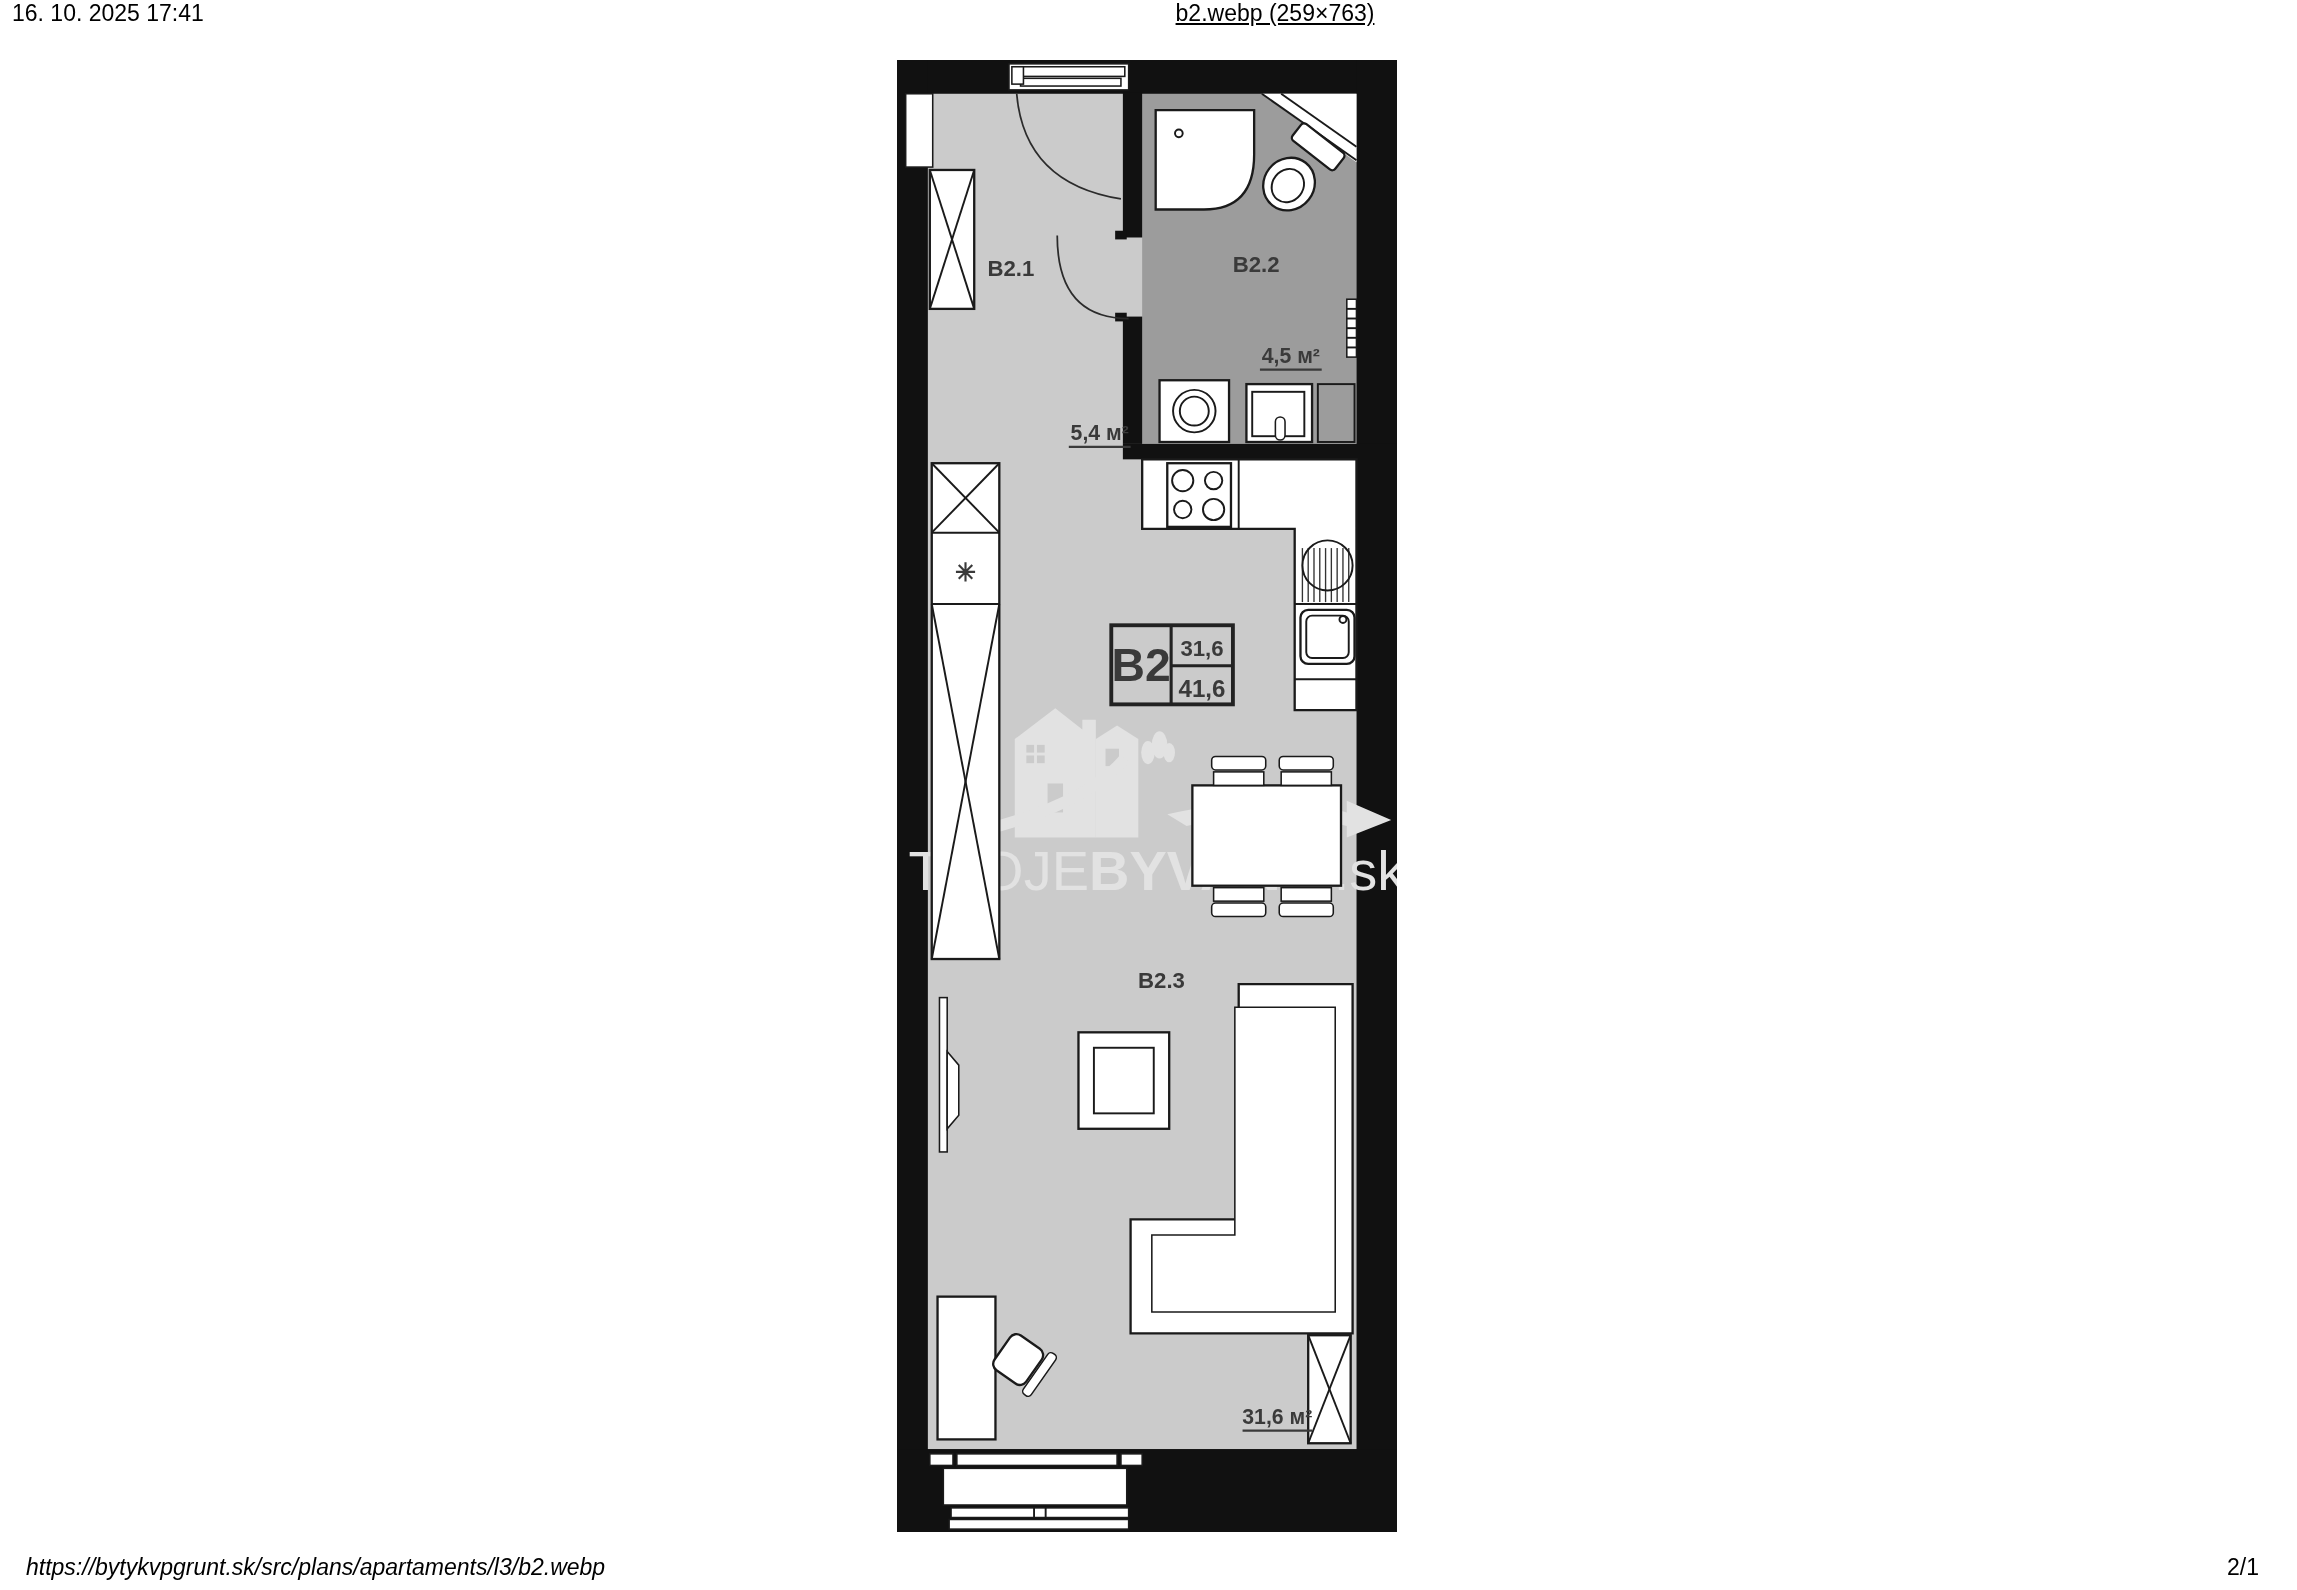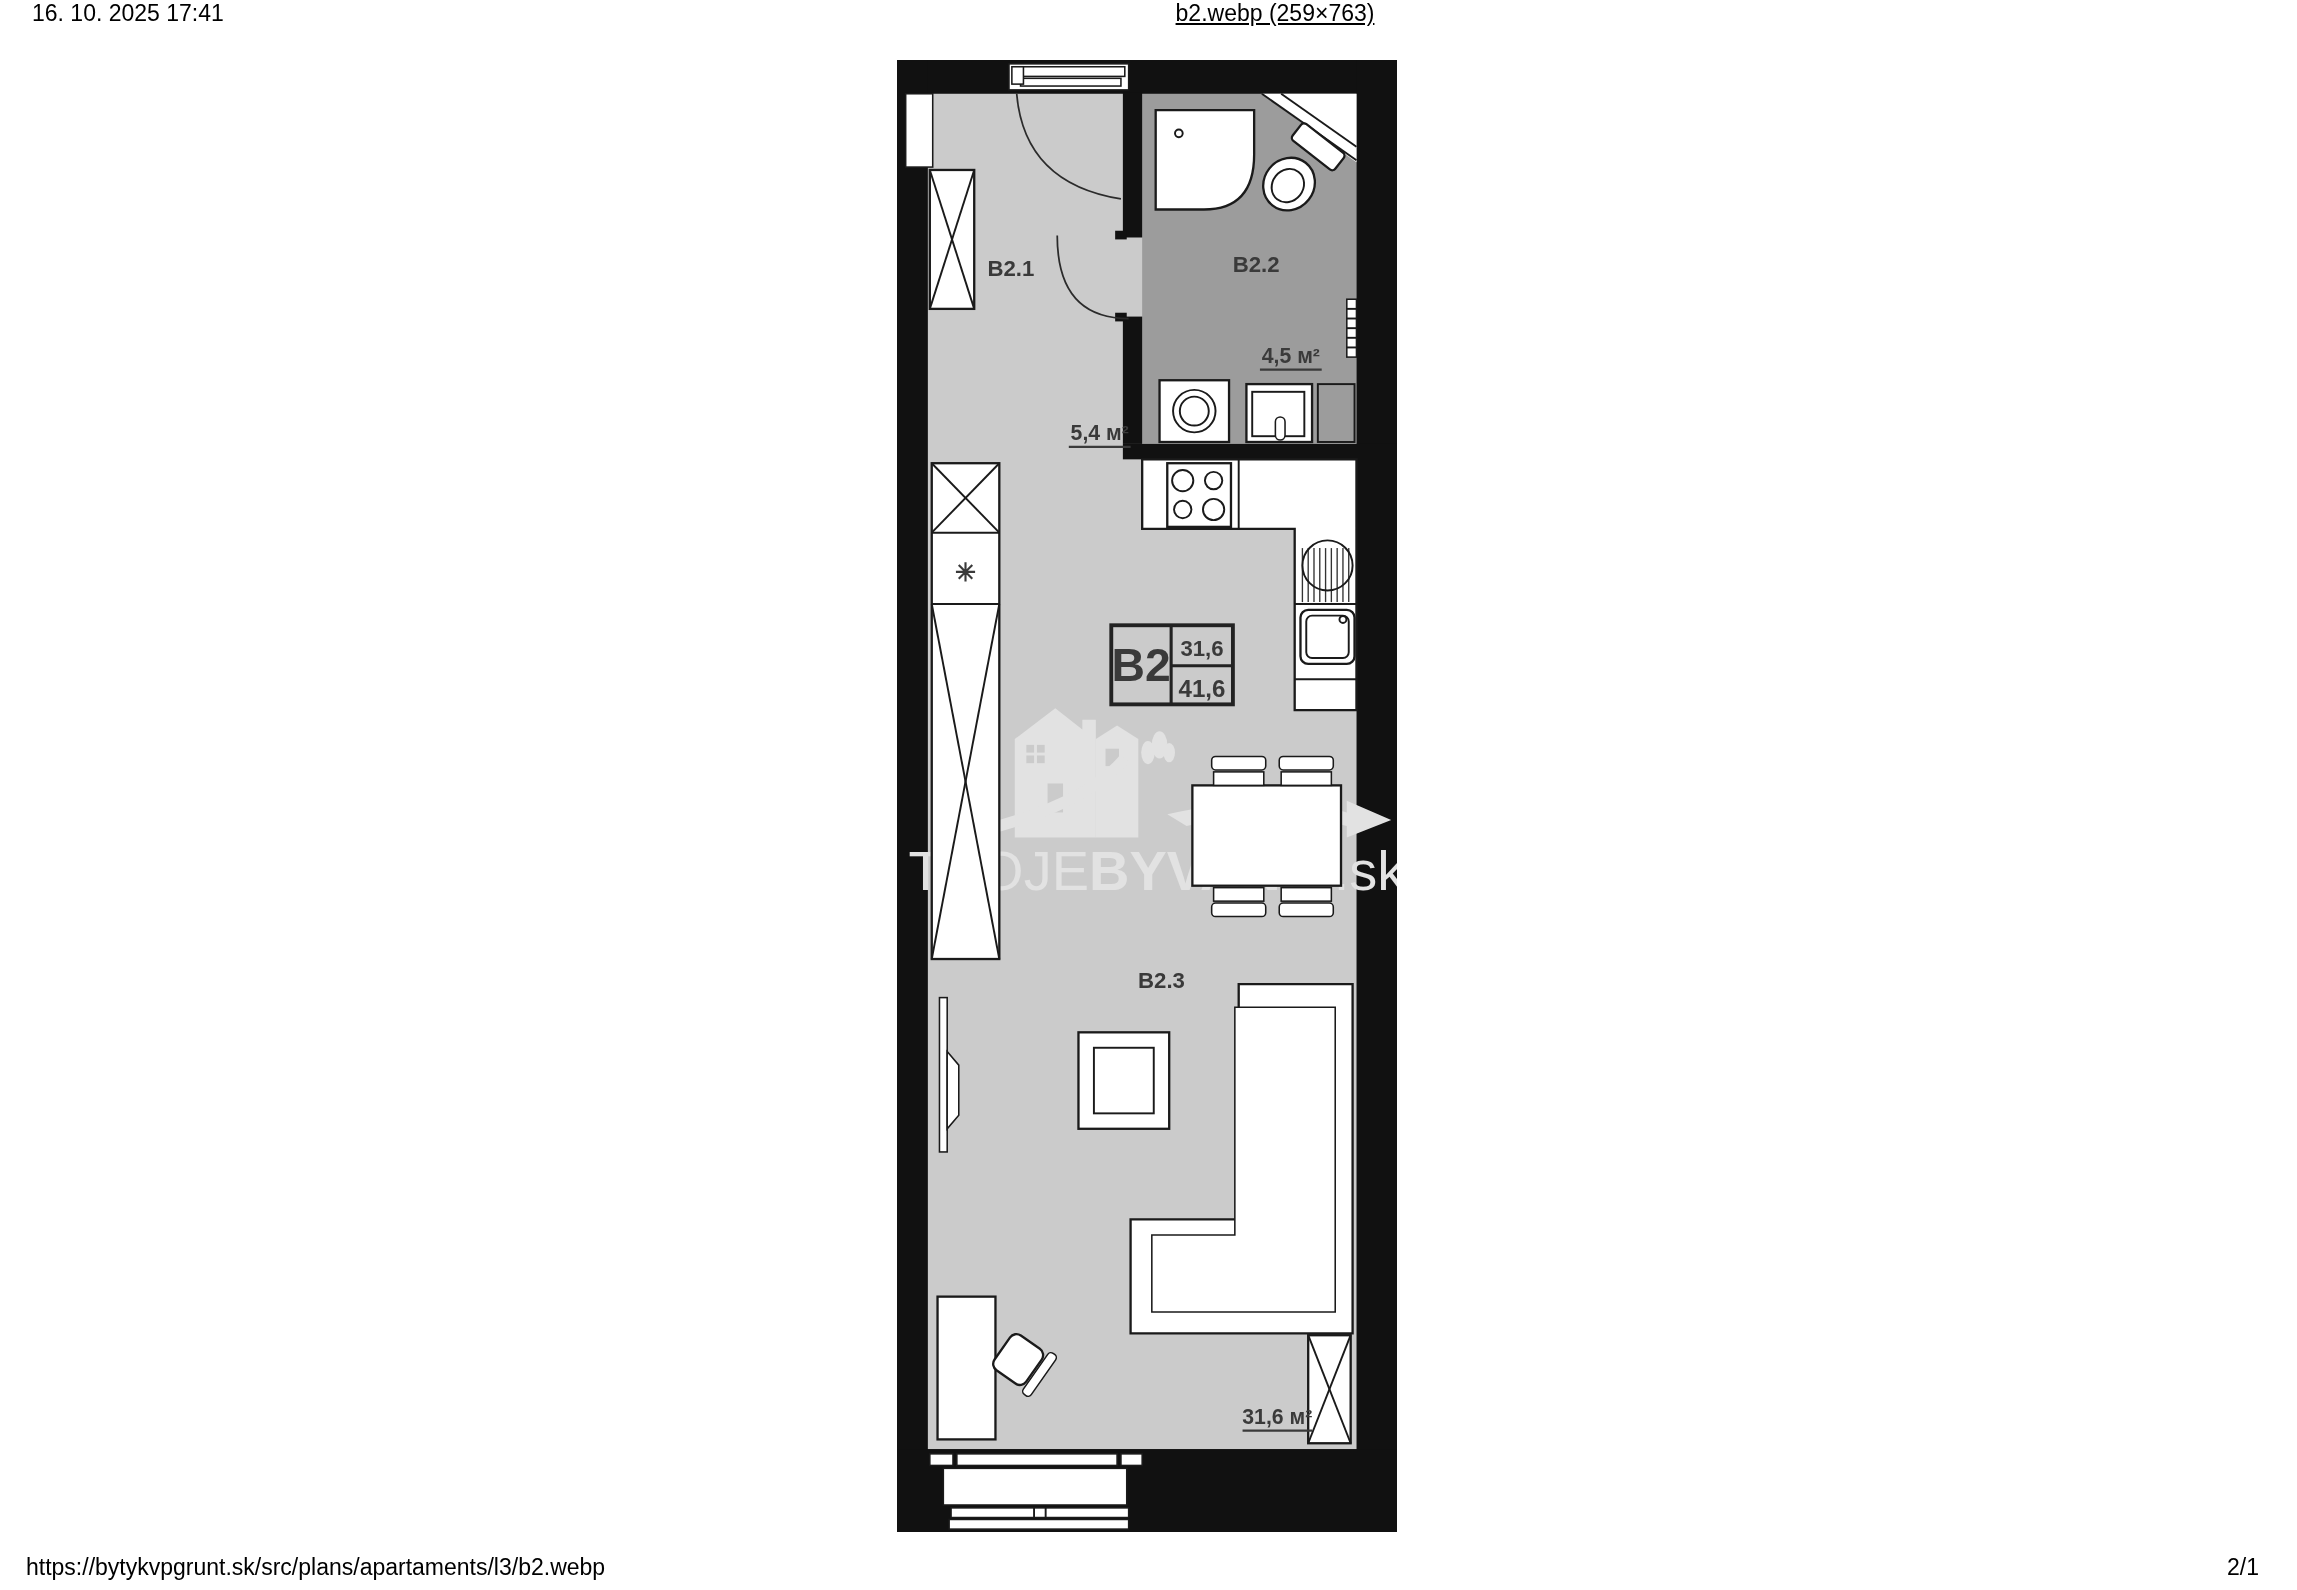--- a/index.html
+++ b/index.html
@@ -4,23 +4,23 @@
 <style>
   html,body{margin:0;padding:0;}
   body{
     width:2298px;height:1591px;position:relative;overflow:hidden;
     background:#ffffff;
     font-family:"Liberation Sans", sans-serif;
     color:#000;
   }
   .hdr-text{position:absolute;top:1px;font-size:23px;line-height:25px;color:#000;white-space:nowrap;}
   .ftr-text{position:absolute;top:1555px;font-size:23px;line-height:25px;color:#000;white-space:nowrap;}
-  #hdr-date{left:32px;}
+  #hdr-date{left:12px;}
   #hdr-title{left:1275px;transform:translateX(-50%);text-decoration:underline;}
-  #ftr-url{left:26px;}
+  #ftr-url{left:26px;font-style:italic;}
   #ftr-page{right:39px;}
   #plan-wrap{position:absolute;left:897px;top:60px;width:500px;height:1472px;}
   .fw{fill:#ffffff;stroke:#1a1a1a;stroke-width:1.2;}
   .fw2{fill:#ffffff;stroke:#1a1a1a;stroke-width:0.8;}
   .ln{fill:none;stroke:#1a1a1a;stroke-width:1;}
   .arc{fill:none;stroke:#2b2b2b;stroke-width:0.9;}
   .lbl{font-family:"Liberation Sans",sans-serif;font-weight:bold;fill:#3a3a3a;}
   .ul{stroke:#3a3a3a;stroke-width:1.2;}
   .wm-text{font-family:"Liberation Sans",sans-serif;letter-spacing:0px;}
 </style>

